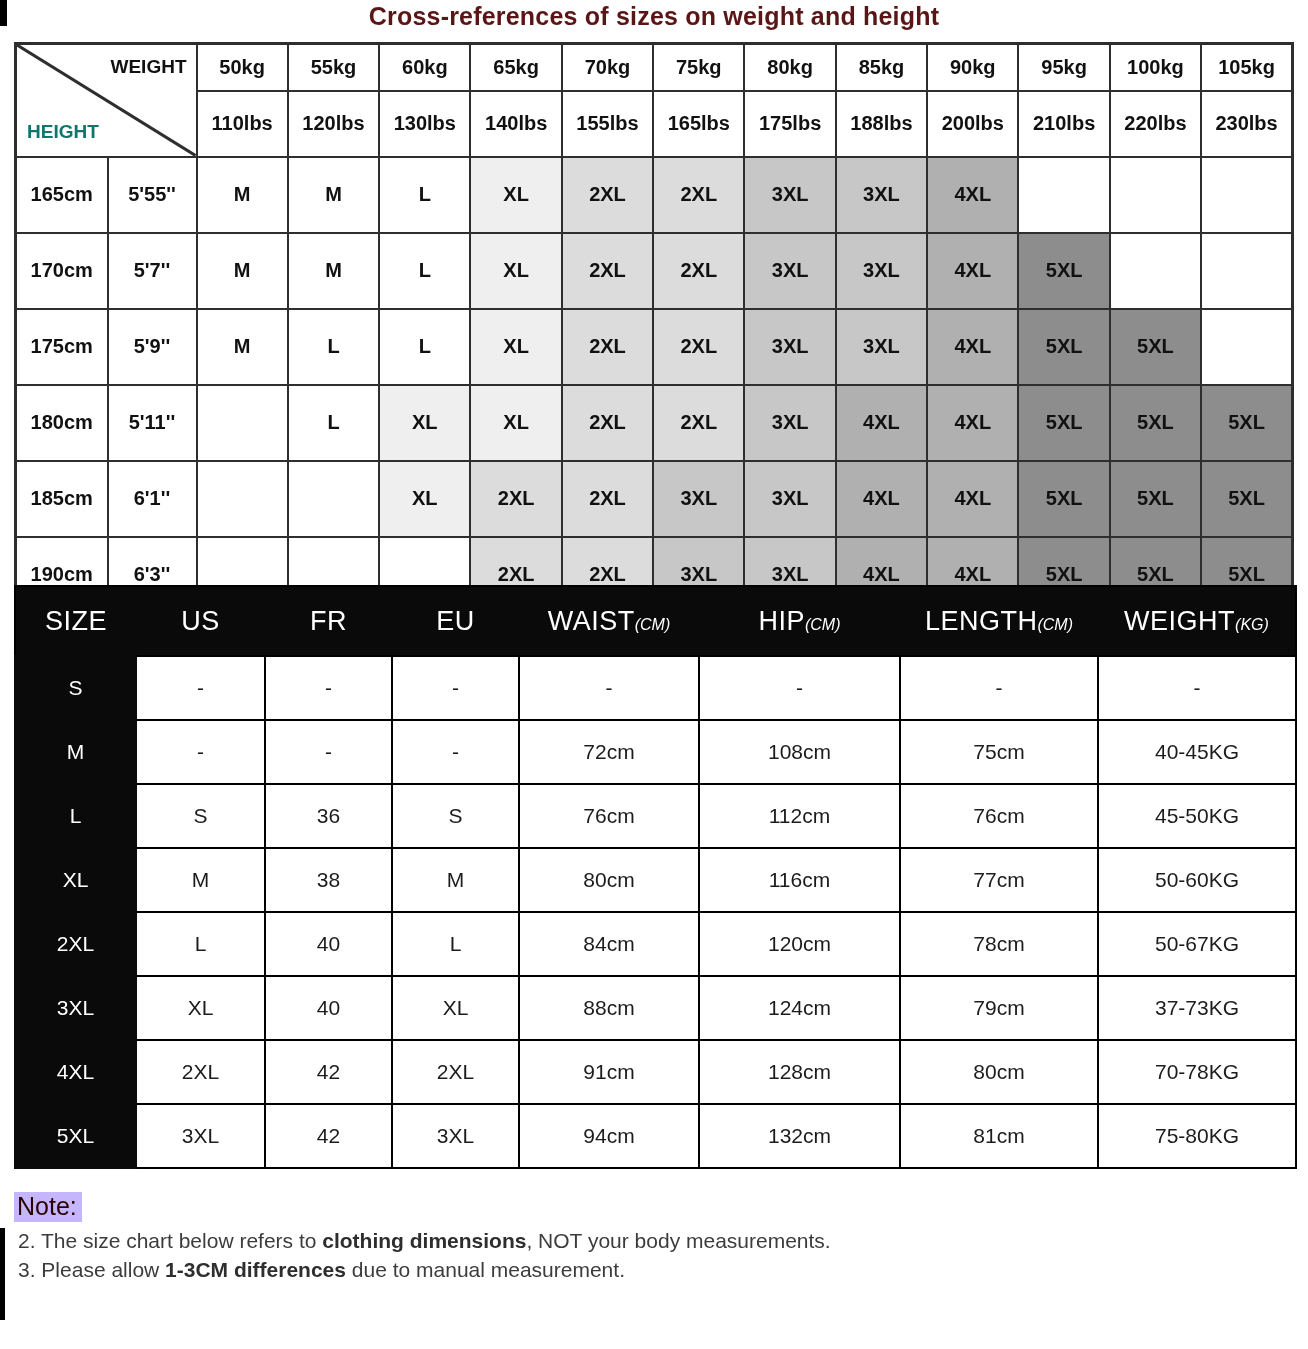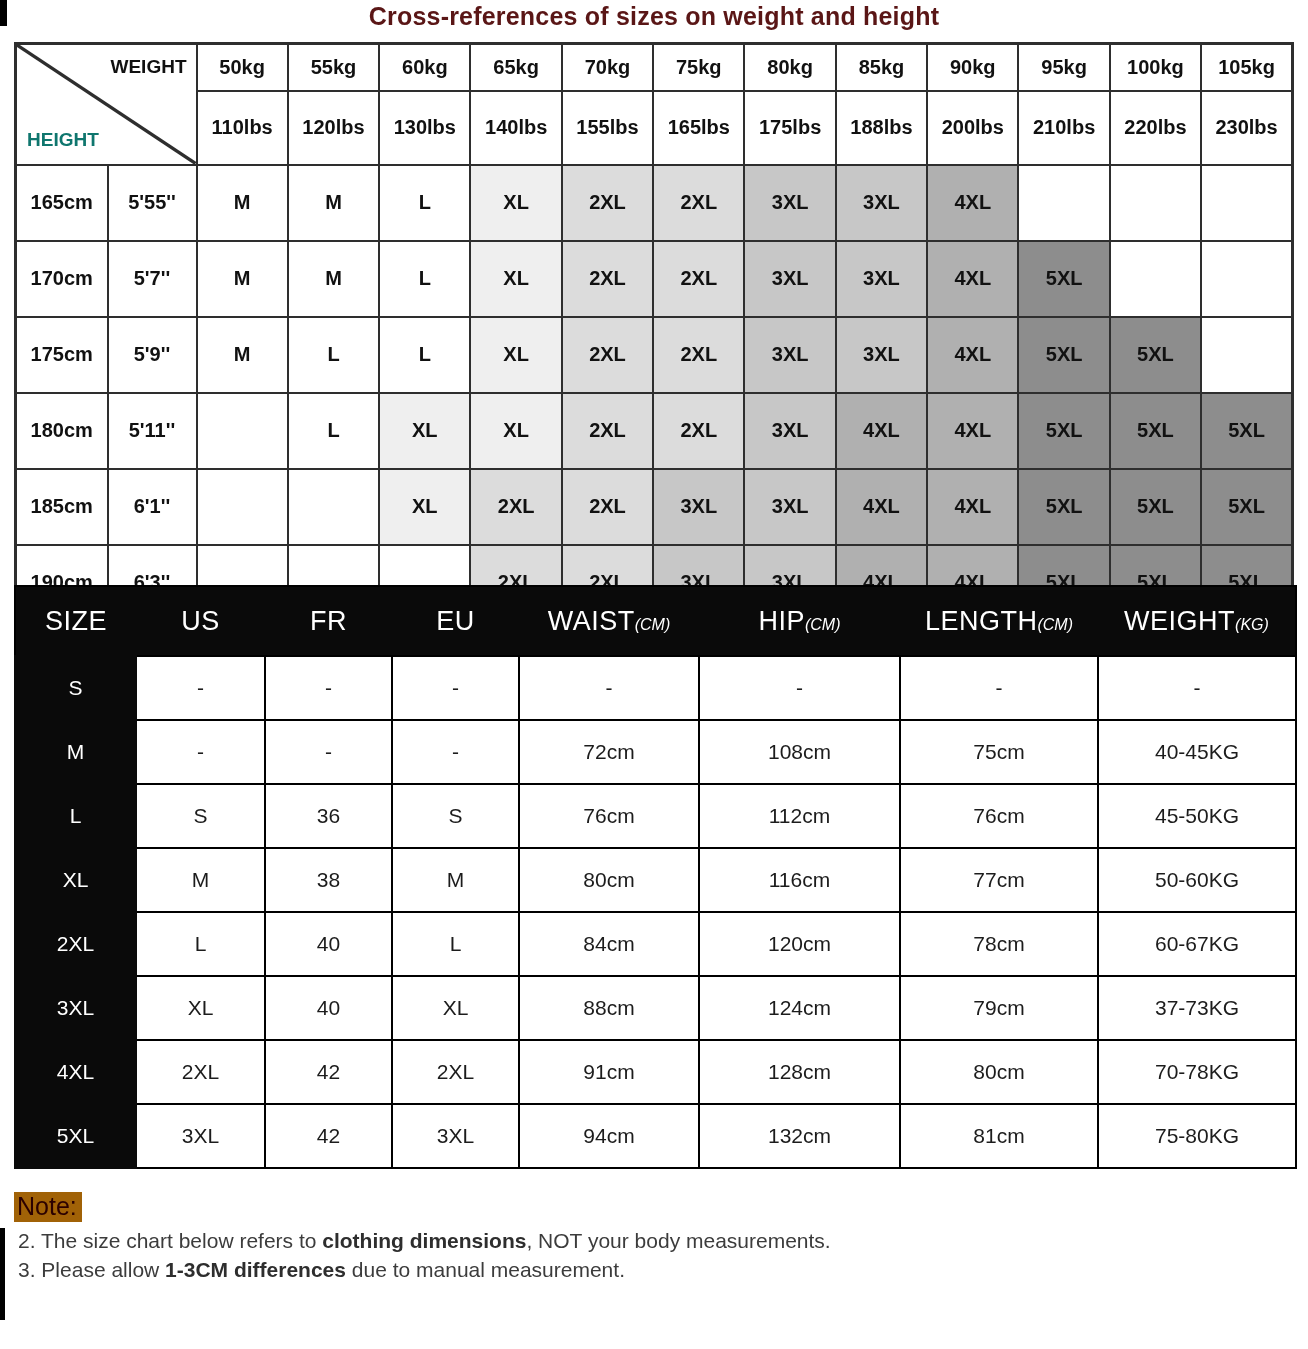--- a/index.html
+++ b/index.html
@@ -27,21 +27,21 @@
     border-collapse:collapse; table-layout:fixed;
     border:3px solid #2e2e2e;
   }
   table.cross td, table.cross th {
     border:2px solid #2e2e2e; padding:0;
     text-align:center; vertical-align:middle;
     font-size:20px; font-weight:bold; color:#111;
     background:#fff; overflow:hidden;
   }
   table.cross thead tr.kg-row    { height:47px; }
-  table.cross thead tr.lbs-row   { height:74px; }
+  table.cross thead tr.lbs-row   { height:66px; }
   table.cross tbody tr           { height:76px; }
   td.corner { position:relative; padding:0; }
   td.corner svg { position:absolute; left:0; top:0; width:100%; height:100%; }
   .corner-weight { position:absolute; right:9px; top:11px; font-size:19px; font-weight:bold; color:#111; }
   .corner-height { position:absolute; left:10px; bottom:13px; font-size:19px; font-weight:bold; color:#0f766e; }
 
   
   table.sizes {
     position:absolute; left:14px; top:585px; width:1281px;
     border-collapse:collapse; table-layout:fixed;
@@ -60,21 +60,21 @@
     text-align:center; vertical-align:middle;
     font-size:21px; color:#1c1c1c; background:#fff;
   }
   table.sizes td.sizelab {
     background:#0a0a0a; color:#fff; border-color:#0a0a0a; font-size:21px;
   }
 
   
   .note-label {
     position:absolute; left:14px; top:1192px;
-    background:#a16207; color:#2b0000;
+    background:#c4b5fd; color:#2b0000;
     font-size:25px; padding:0 5px 2px 3px; line-height:28px;
   }
   .note-lines {
     position:absolute; left:18px; top:1226px; width:1290px;
     font-size:21px; color:#3c3c3c; line-height:29px;
   }
   .note-line { height:29px; overflow:hidden; }
   .note-line.nowrap { white-space:nowrap; }
   .note-line b { color:#2e2e2e; }
 </style>
@@ -294,21 +294,21 @@
         <td>50-60KG</td>
       </tr>
       <tr>
         <td class="sizelab">2XL</td>
         <td>L</td>
         <td>40</td>
         <td>L</td>
         <td>84cm</td>
         <td>120cm</td>
         <td>78cm</td>
-        <td>60-67KG</td>
+        <td>50-67KG</td>
       </tr>
       <tr>
         <td class="sizelab">3XL</td>
         <td>XL</td>
         <td>40</td>
         <td>XL</td>
         <td>88cm</td>
         <td>124cm</td>
         <td>79cm</td>
         <td>37-73KG</td>

